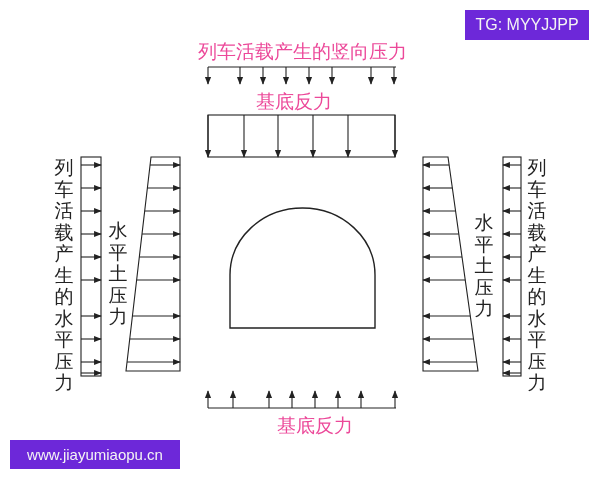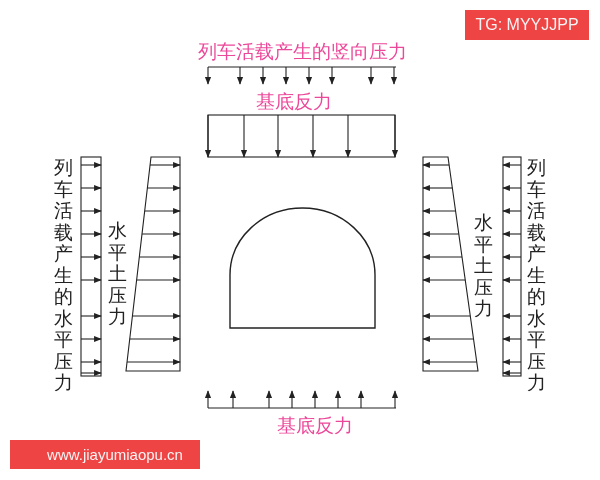--- a/index.html
+++ b/index.html
@@ -1,27 +1,27 @@
 <!DOCTYPE html>
 <html><head>
 <meta charset="utf-8">
 <style>
   html, body { margin: 0; padding: 0; background: #ffffff; }
   body { width: 600px; height: 480px; position: relative; overflow: hidden;
          font-family: "DejaVu Serif", "Liberation Serif", serif; }
   #diagram { position: absolute; left: 0; top: 0; }
   .label { position: absolute; color: #ec4899; font-size: 19px; white-space: nowrap; }
   .vlabel { position: absolute; color: #222; font-size: 19px; width: 20px; line-height: 21.5px;
-            word-break: break-all; }
-  .watermark { position: absolute; background: #ef4444; color: #f4f4f4;
+            text-align: center; word-break: break-all; }
+  .watermark { position: absolute; background: #6d28d9; color: #f4f4f4;
                font-family: "Liberation Sans", "DejaVu Sans", sans-serif; }
   #wm-tg { left: 465px; top: 10px; width: 124px; height: 30px; line-height: 30px;
            font-size: 16px; text-align: center; }
   #wm-url { left: 10px; top: 440px; width: 170px; height: 29px; line-height: 29px;
-            font-size: 15px; text-align: center; padding-left: 20px; }
+            font-size: 15px; text-align: center; }
 </style>
 </head>
 <body>
 
 <svg id="diagram" width="600" height="480" viewBox="0 0 600 480">
   <defs>
     <marker id="ah" viewBox="0 0 10 10" refX="9" refY="5" markerWidth="7" markerHeight="7" orient="auto-start-reverse">
       <path d="M0,1 L10,5 L0,9 z" fill="#222"></path>
     </marker>
   </defs>

